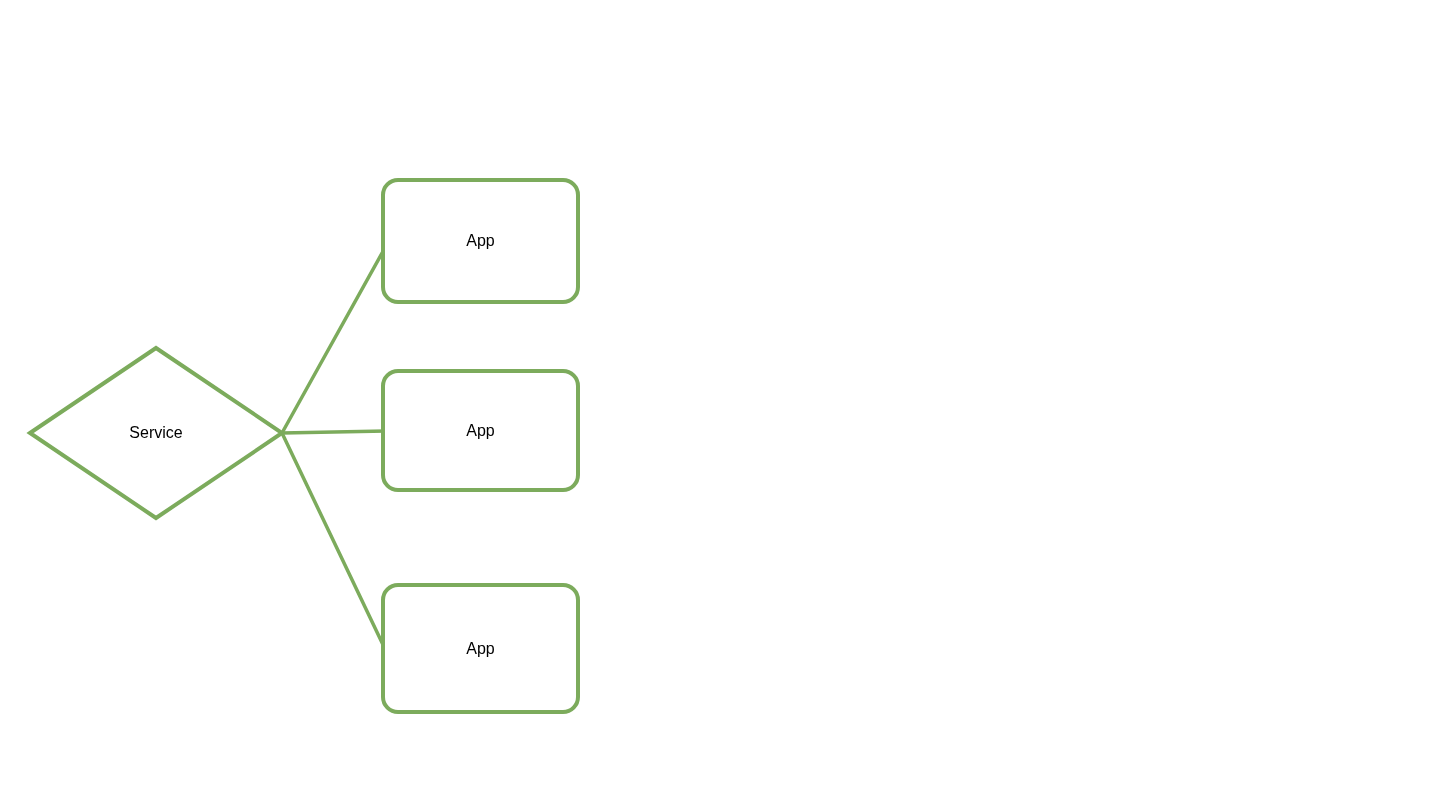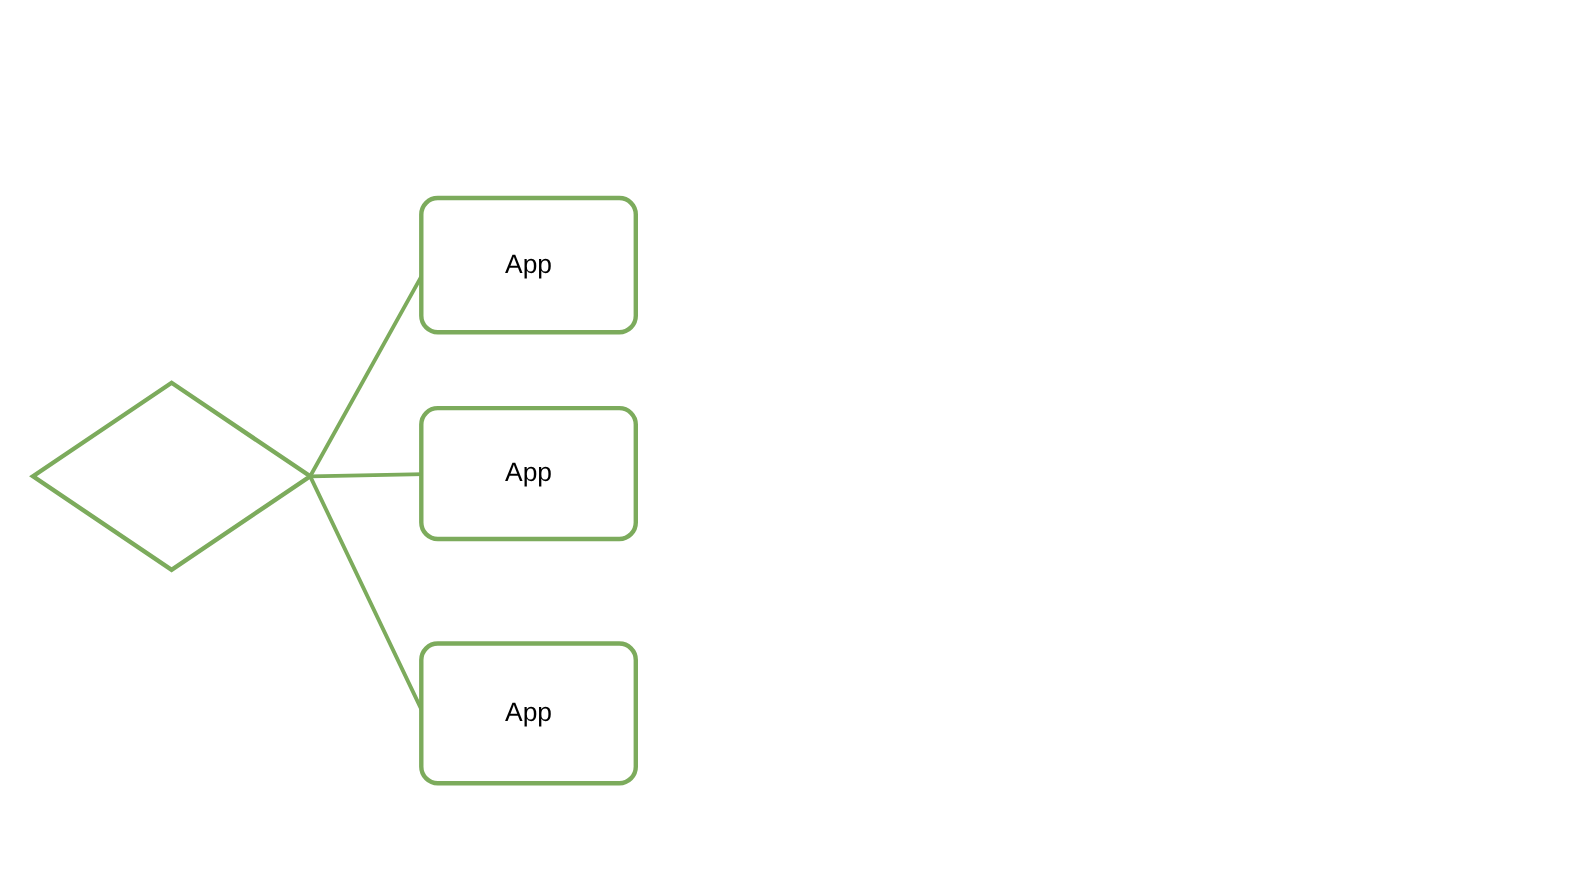--- a/index.html
+++ b/index.html
@@ -37,21 +37,21 @@
     stroke: var(--accent);
     stroke-width: 4;
     fill: var(--node-fill);
   }
   .node-label {
     position: absolute;
     display: flex;
     align-items: center;
     justify-content: center;
     color: var(--text);
-    font-size: 24px;
+    font-size: 16px;
     line-height: 1.2;
     cursor: default;
     user-select: none;
   }
   #label-service { left: 30px;  top: 348px; width: 252px; height: 170px; }
   #label-app1    { left: 383px; top: 180px; width: 195px; height: 122px; }
   #label-app2    { left: 383px; top: 371px; width: 195px; height: 119px; }
   #label-app3    { left: 383px; top: 585px; width: 195px; height: 127px; }
 </style>
 </head>
@@ -67,20 +67,23 @@
       <path class="edge" d="M282,433 L386,651"></path>
     </g>
 
     <polygon class="node-shape" points="30,433 156,348 282,433 156,518"></polygon>
 
     <rect class="node-shape" x="383" y="180" width="195" height="122" rx="15" ry="15"></rect>
     <rect class="node-shape" x="383" y="371" width="195" height="119" rx="15" ry="15"></rect>
     <rect class="node-shape" x="383" y="585" width="195" height="127" rx="15" ry="15"></rect>
   </svg>
 
+  <div class="node-label" id="label-service">
+    <span>Service</span>
+  </div>
 
   <div class="node-label" id="label-app1">
     <span>App</span>
   </div>
 
   <div class="node-label" id="label-app2">
     <span>App</span>
   </div>
 
   <div class="node-label" id="label-app3">

